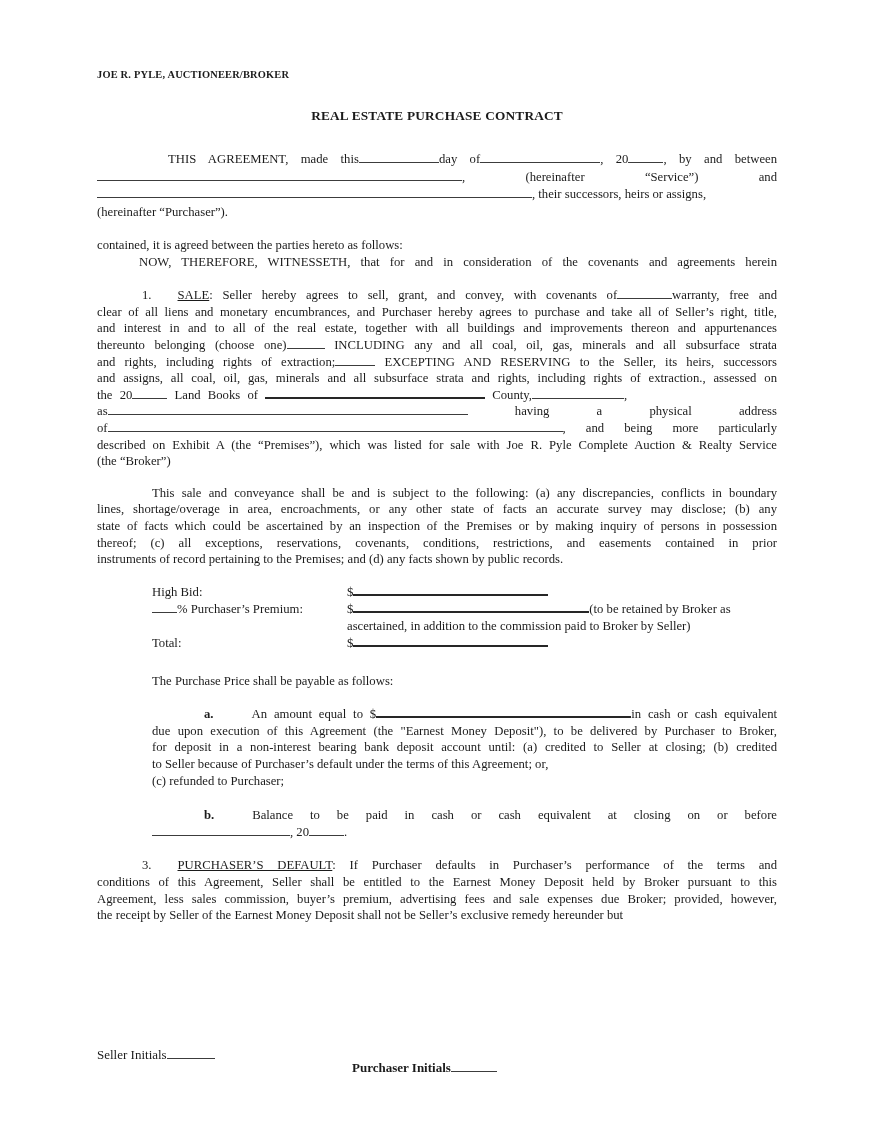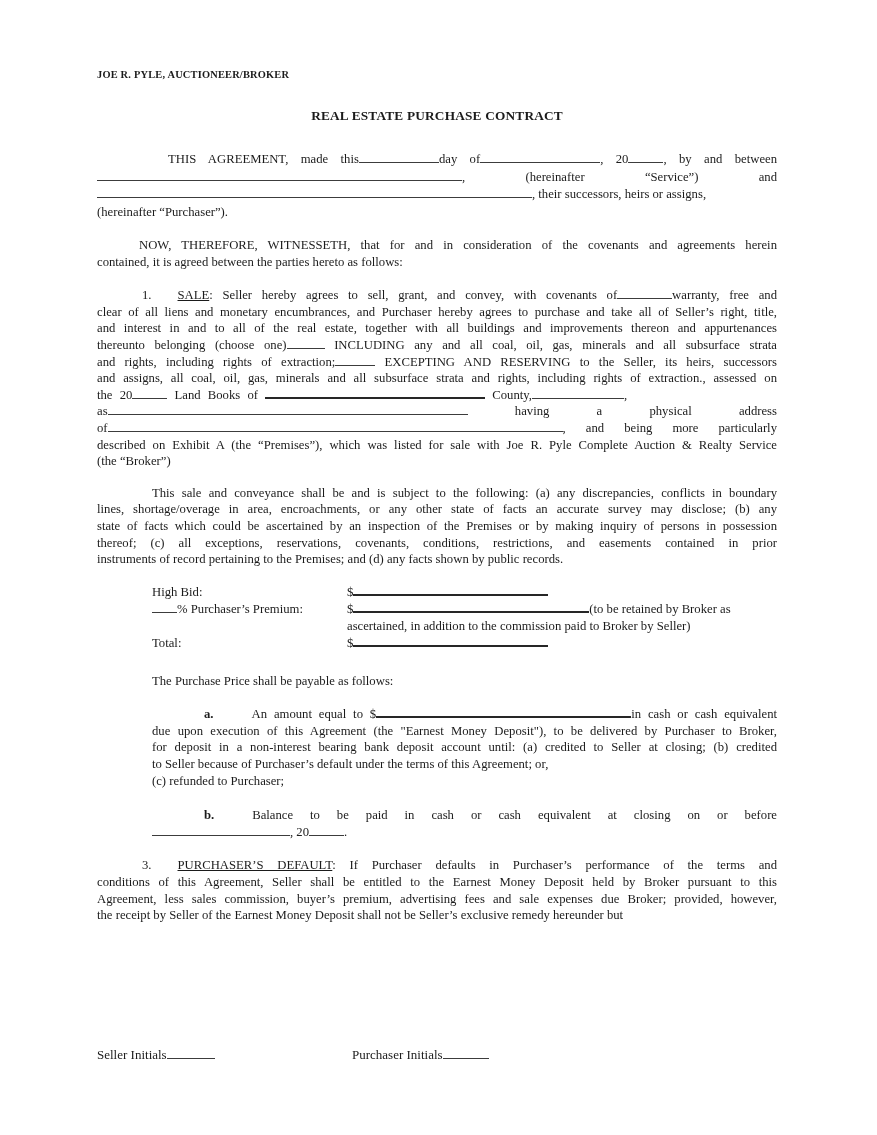--- a/index.html
+++ b/index.html
@@ -22,21 +22,21 @@
   .sec2{margin-top:17px;}
   .ptable{margin-top:16px;margin-left:55px;width:625px;}
   .prow{display:flex;line-height:17px;justify-content:space-between;}
   .plabel{width:195px;flex:none;}
   .pvalue{flex:1;}
   .payable{margin-top:21px;margin-left:55px;}
   .itema{margin-top:17px;margin-left:55px;width:625px;}
   .itemb{margin-top:18px;margin-left:55px;width:625px;}
   .sec3{margin-top:17px;}
   .footer{position:absolute;left:0;top:978px;width:680px;font-size:13px;line-height:17px;}
-  .footer .pur{position:absolute;left:255px;top:0;}
+  .footer .pur{position:absolute;left:255px;top:13px;font-weight:bold;}
 </style>
 </head>
 <body>
 
 <div class="page">
   <div class="content">
 
     <div class="letterhead">JOE R. PYLE, AUCTIONEER/BROKER</div>
 
     <div class="title">REAL ESTATE PURCHASE CONTRACT</div>
@@ -45,22 +45,22 @@
       <div class="ln j"><span class="ind" style="width:71px"></span><span>THIS AGREEMENT, made this</span><span class="bl" style="width:80px"></span><span>day of</span><span class="bl" style="width:120px"></span><span>, 20</span><span class="bl" style="width:35px"></span><span>, by and between</span></div>
       <div class="ln j"><span class="bl" style="width:365px"></span><span>,</span>
         <span>(hereinafter</span>
         <span>“Service”)</span>
         <span>and</span></div>
       <div class="ln"><span class="bl" style="width:435px"></span><span>, their successors, heirs or assigns,</span></div>
       <div class="ln"><span>(hereinafter “Purchaser”).</span></div>
     </div>
 
     <div class="witnesseth">
+      <div class="ln"><span>contained, it is agreed between the parties hereto as follows:</span></div>
       <div class="ln j"><span class="ind" style="width:42px"></span><span>NOW, THEREFORE, WITNESSETH, that for and in consideration of the covenants and agreements herein</span></div>
-      <div class="ln"><span>contained, it is agreed between the parties hereto as follows:</span></div>
     </div>
 
     <div class="sec1">
       <div class="ln j"><span class="ind" style="width:45px"></span><span>1.</span><span class="ind" style="width:26px"></span><span class="u">SALE</span><span>: Seller hereby agrees to sell, grant, and convey, with covenants of</span><span class="bl" style="width:55px"></span><span>warranty, free and</span></div>
       <div class="ln j"><span>clear of all liens and monetary encumbrances, and Purchaser hereby agrees to purchase and take all of Seller’s right, title,</span></div>
       <div class="ln j"><span>and interest in and to all of the real estate, together with all buildings and improvements thereon and appurtenances</span></div>
       <div class="ln j"><span>thereunto belonging (choose one)</span><span class="bl" style="width:38px"></span> <span>INCLUDING any and all coal, oil, gas, minerals and all subsurface strata</span></div>
       <div class="ln j"><span>and rights, including rights of extraction;</span><span class="bl" style="width:40px"></span> <span>EXCEPTING AND RESERVING to the Seller, its heirs, successors</span></div>
       <div class="ln j"><span>and assigns, all coal, oil, gas, minerals and all subsurface strata and rights, including rights of extraction., assessed on</span></div>
       <div class="ln" style="word-spacing:4px"><span>the 20</span><span class="bl" style="width:35px"></span> <span>Land Books of</span> <span class="bl2" style="width:220px"></span> <span>County,</span><span class="bl" style="width:92px"></span><span>,</span></div>

